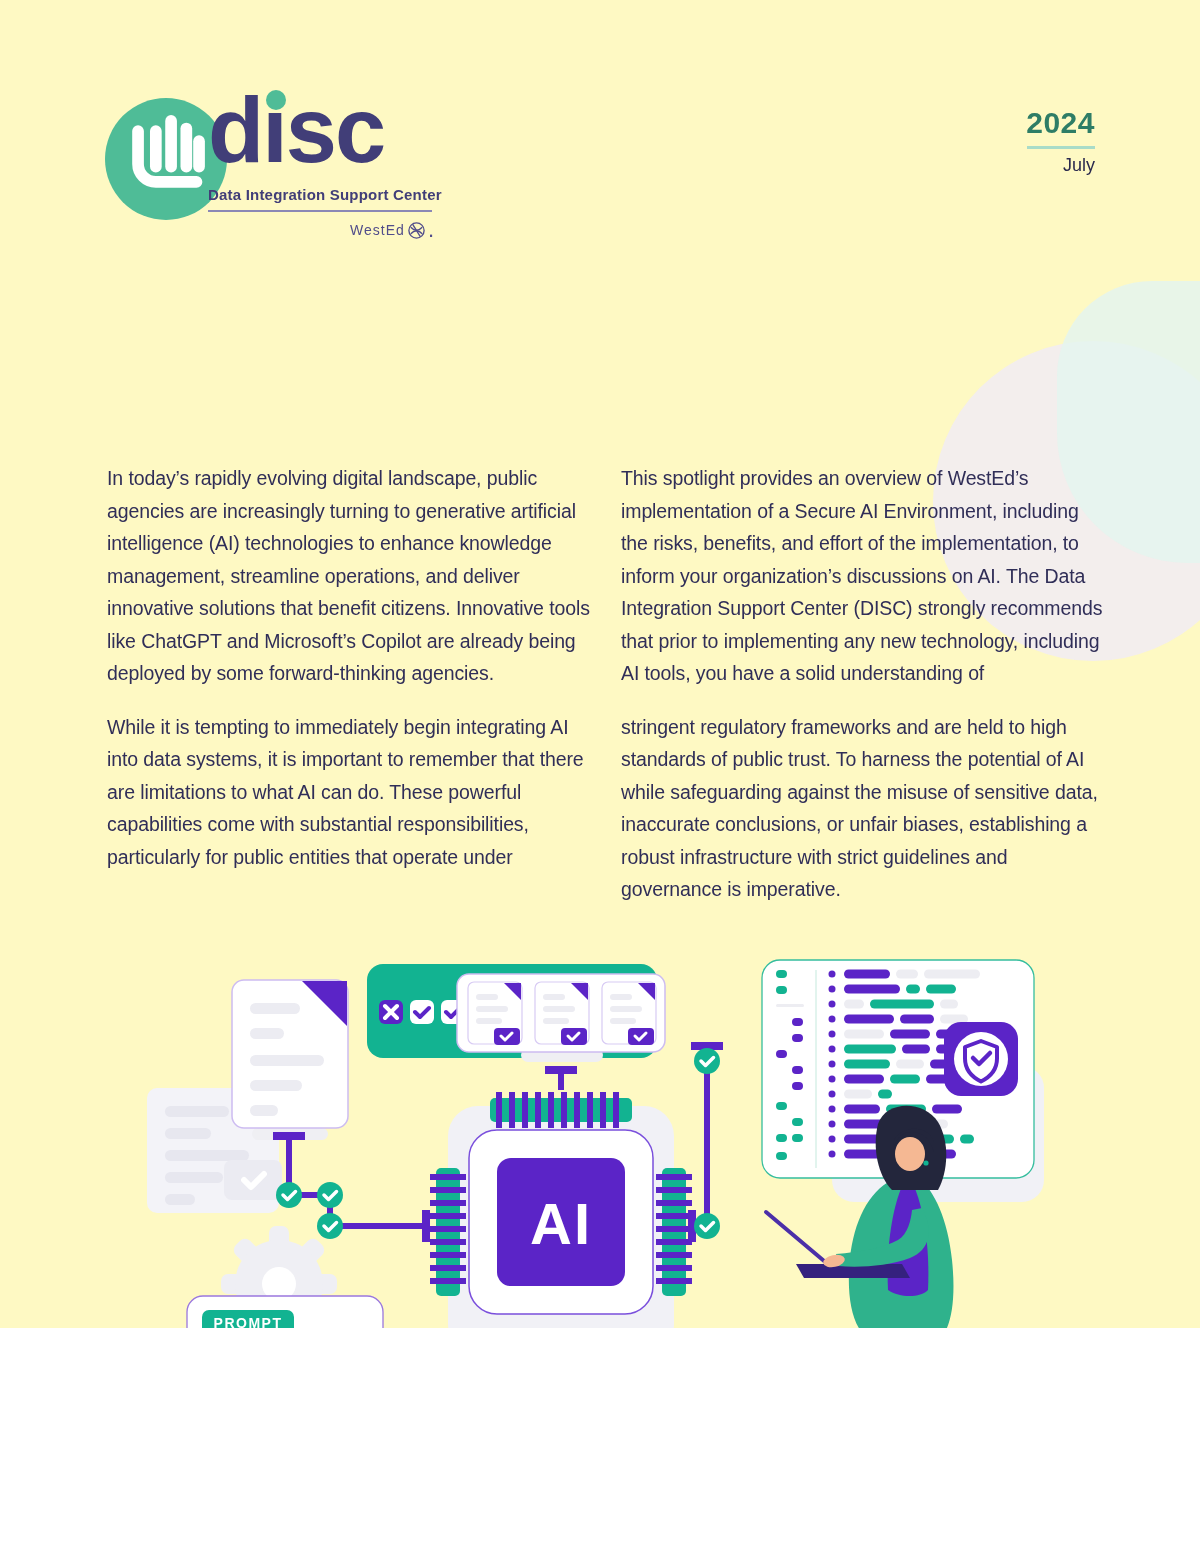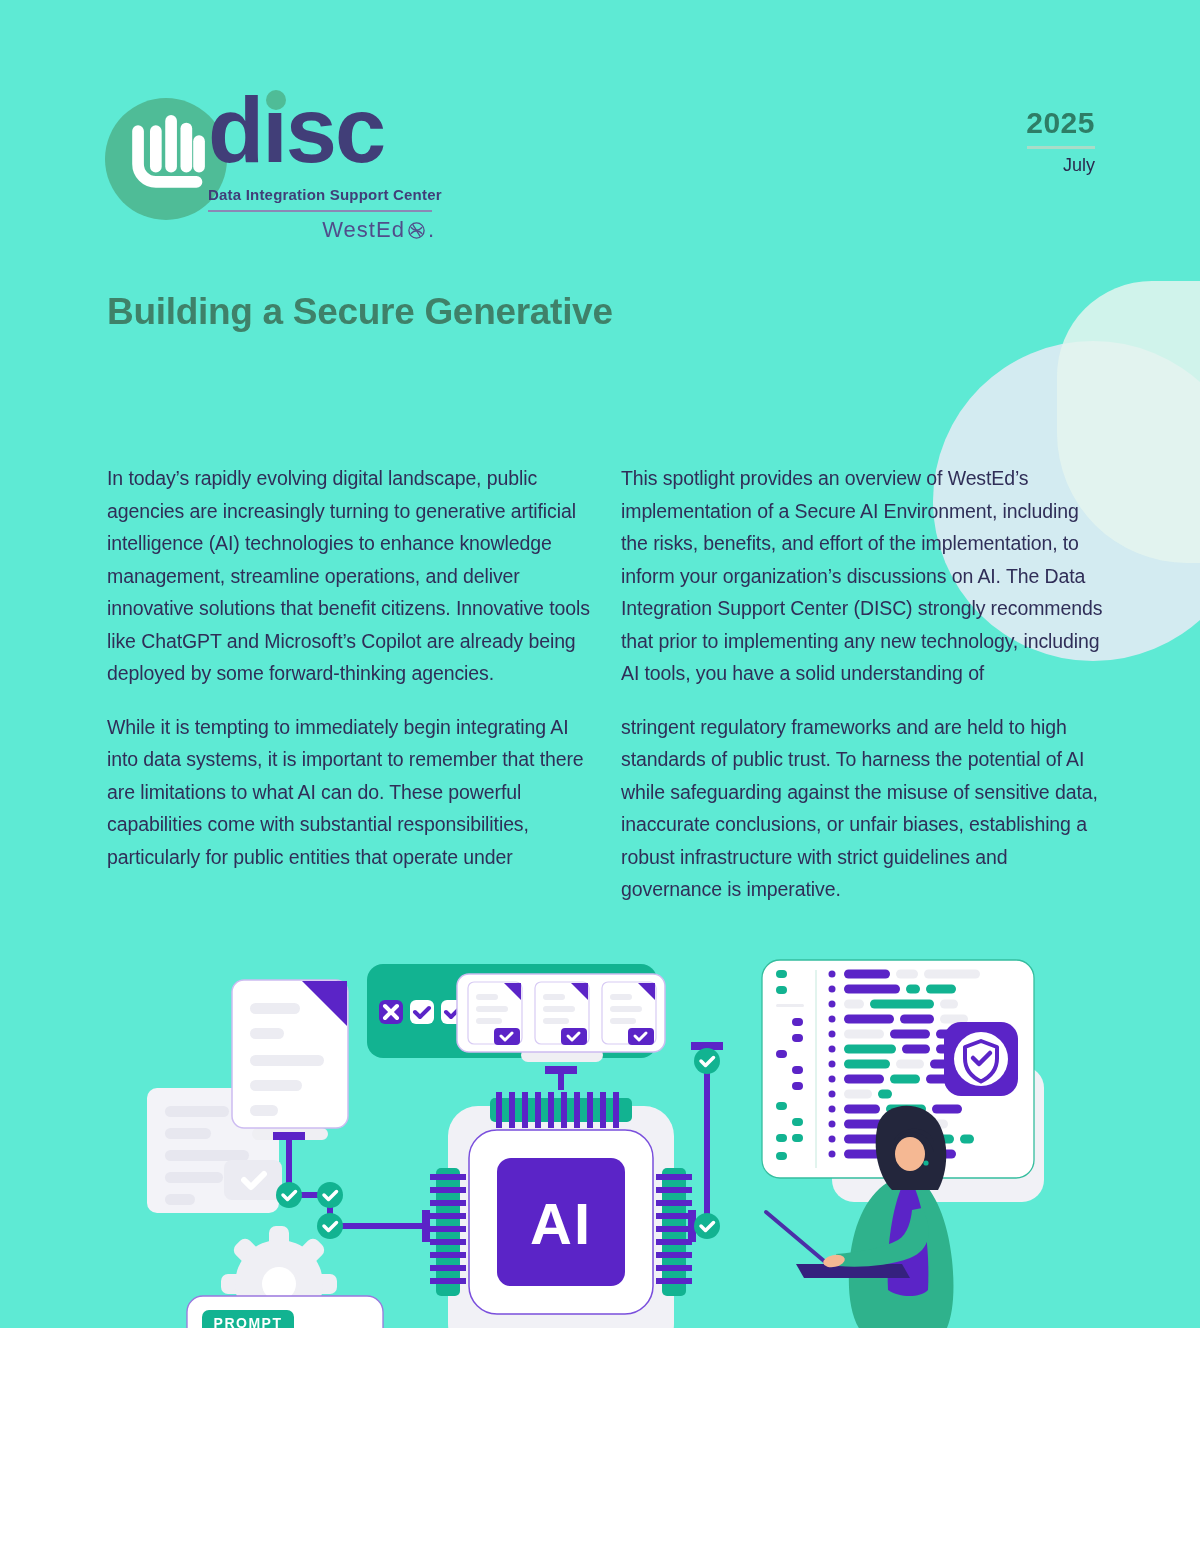--- a/index.html
+++ b/index.html
@@ -1,35 +1,35 @@
 <!DOCTYPE html>
 <html><head>
 <meta charset="utf-8">
 <style>
   html,body{margin:0;padding:0;background:#ffffff;}
   .page{
-    position:relative;width:1200px;height:1328px;background:#5eead4;
+    position:relative;width:1200px;height:1328px;background:#fef9c3;
     overflow:hidden;font-family:"Liberation Sans",sans-serif;
   }
   
   .deco{position:absolute;z-index:0;}
   .deco-lavender{left:933px;top:341px;width:320px;height:320px;border-radius:50%;background:#F0EBF8;opacity:.8;}
   .deco-mint{left:1057px;top:281px;width:300px;height:282px;border-radius:95px 0 0 130px;background:#E4F5EF;opacity:.85;}
 
   .content{position:relative;z-index:1;}
 
   
   .logo-circle{position:absolute;left:105px;top:98px;width:122px;height:122px;border-radius:50%;background:#4FBC97;}
   .logo-circle svg{position:absolute;left:0;top:0;}
   .brand{position:absolute;left:208px;top:84px;font-size:92px;line-height:92px;font-weight:bold;color:#413E78;letter-spacing:-2px;}
   .brand .idot{position:absolute;left:58px;top:6px;width:20px;height:20px;border-radius:50%;background:#4FBC97;}
   .tagline{position:absolute;left:208px;top:186px;width:226px;font-size:15px;font-weight:bold;color:#413E78;letter-spacing:.2px;white-space:nowrap;}
   .logo-divider{position:absolute;left:208px;top:210px;width:224px;height:1.5px;background:#8B88B5;}
   .org-row{position:absolute;left:208px;top:217px;width:226px;display:flex;justify-content:flex-end;align-items:center;gap:2px;color:#514D8A;}
-  .org-name{font-size:22px;letter-spacing:1px;}
+  .org-name{font-size:14px;letter-spacing:1px;}
   .org-suffix{font-size:22px;}
 
   .date-block{position:absolute;right:105px;top:106px;text-align:right;}
   .date-year{font-size:30px;font-weight:bold;color:#2E7D66;letter-spacing:.5px;}
   .date-rule{width:68px;height:3px;background:#A9DCC8;margin:6px 0 6px auto;}
   .date-month{font-size:18px;color:#2B2A4E;}
 
   
   .title{position:absolute;left:107px;top:288px;margin:0;font-size:37px;line-height:48px;font-weight:bold;color:#3F8169;letter-spacing:-.3px;}
   .title span{display:block;}
@@ -81,28 +81,27 @@
             <circle cx="10" cy="10" r="8"></circle>
             <path d="M4,6.5 Q10,13 16,6.5"></path>
             <path d="M4,13.5 Q10,7 16,13.5"></path>
             <path d="M6,3.5 L14,16.5"></path>
           </g>
         </svg>
         <span class="org-suffix">.</span>
       </div>
 
       <div class="date-block">
-        <div class="date-year">2025</div>
+        <div class="date-year">2024</div>
         <div class="date-rule"></div>
         <div class="date-month">July</div>
       </div>
     </div>
 
     <h1 class="title">
-      <span>Building a Secure Generative</span>
     </h1>
 
     <div class="columns">
       <div class="col">
         <p>In today’s rapidly evolving digital landscape, public agencies are increasingly turning to generative artificial intelligence (AI) technologies to enhance knowledge management, streamline operations, and deliver innovative solutions that benefit citizens. Innovative tools like ChatGPT and Microsoft’s Copilot are already being deployed by some forward-thinking agencies.</p>
         <p>While it is tempting to immediately begin integrating AI into data systems, it is important to remember that there are limitations to what AI can do. These powerful capabilities come with substantial responsibilities, particularly for public entities that operate under</p>
       </div>
       <div class="col">
         <p>This spotlight provides an overview of WestEd’s implementation of a Secure AI Environment, including the risks, benefits, and effort of the implementation, to inform your organization’s discussions on AI. The Data Integration Support Center (DISC) strongly recommends that prior to implementing any new technology, including AI tools, you have a solid understanding of</p>
         <p>stringent regulatory frameworks and are held to high standards of public trust. To harness the potential of AI while safeguarding against the misuse of sensitive data, inaccurate conclusions, or unfair biases, establishing a robust infrastructure with strict guidelines and governance is imperative.</p>

